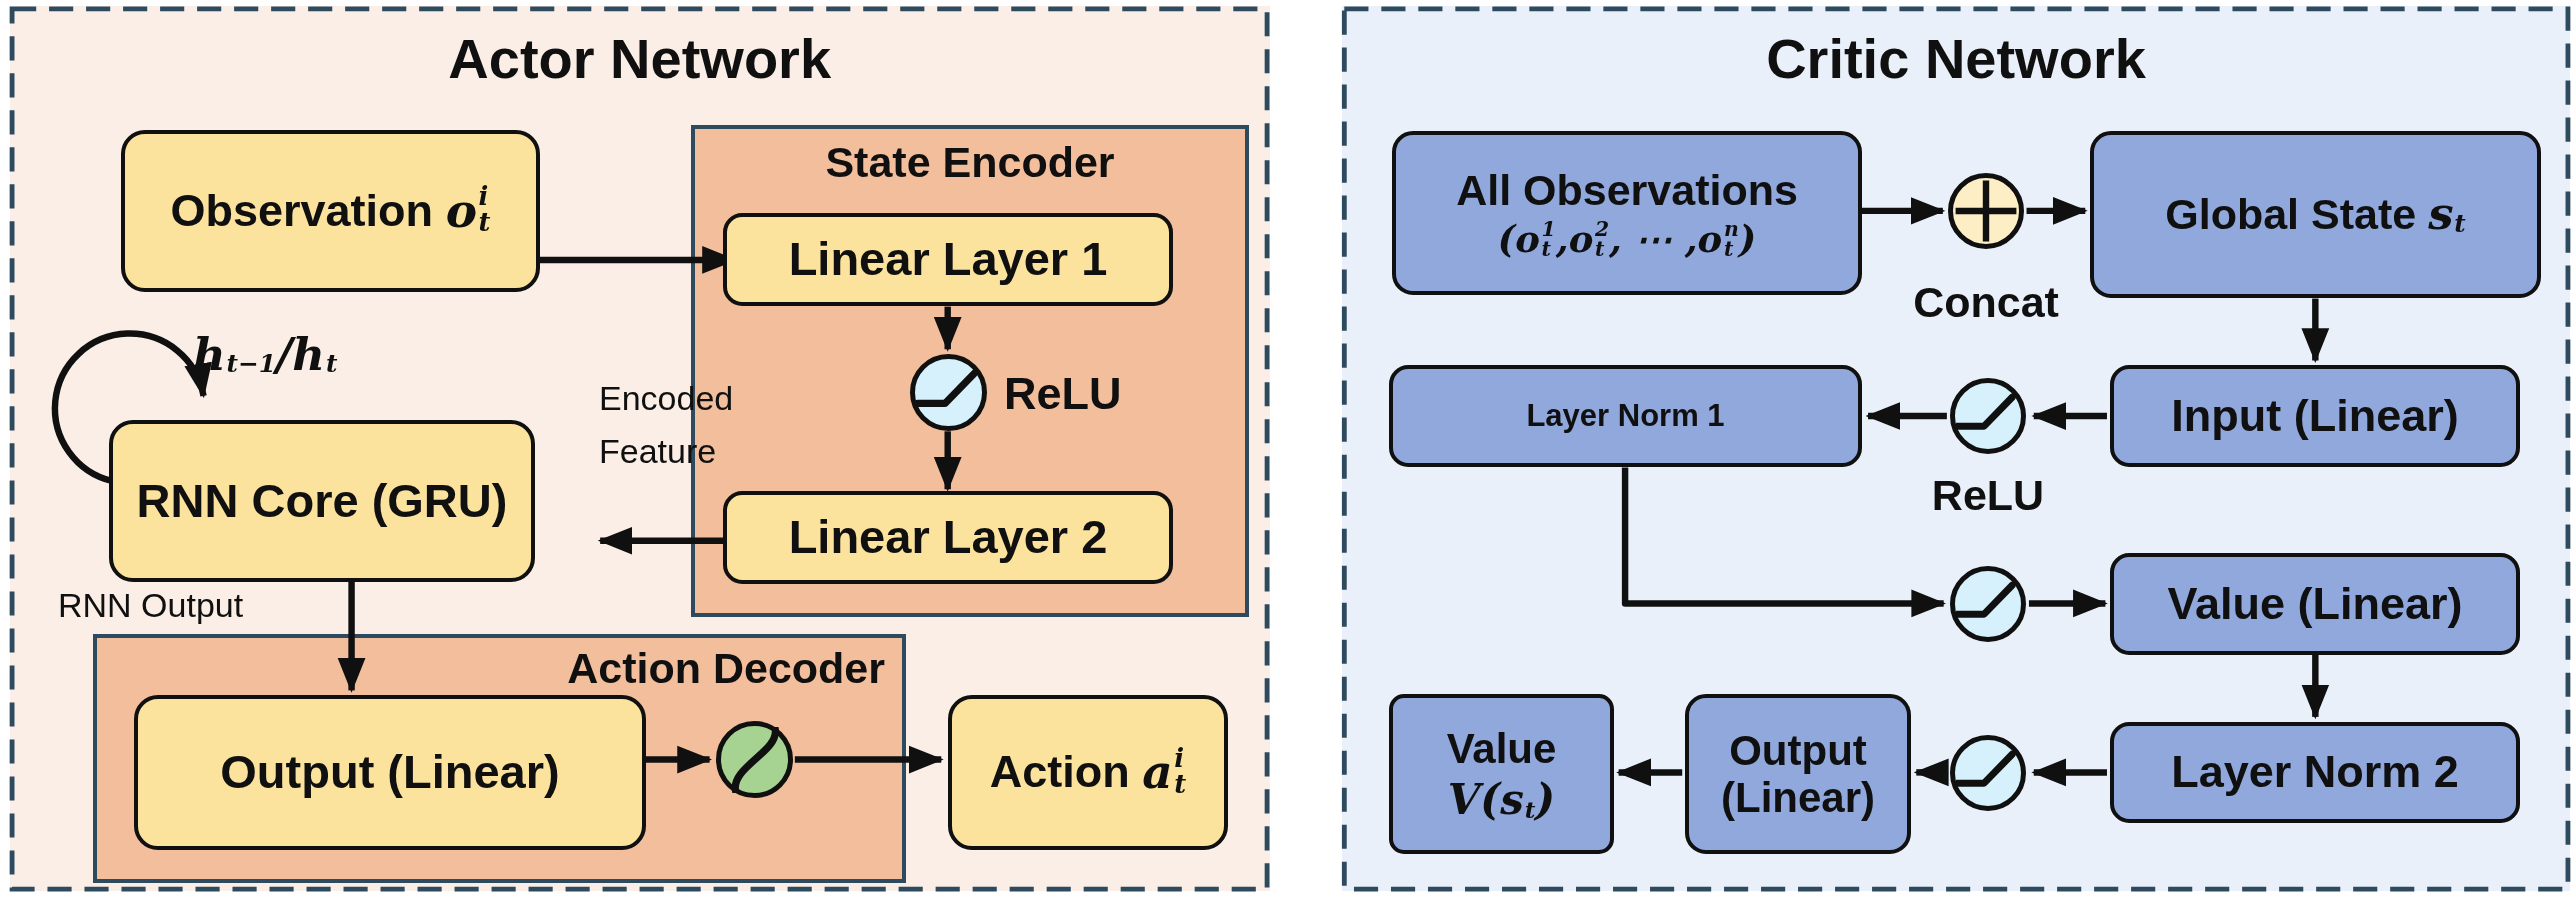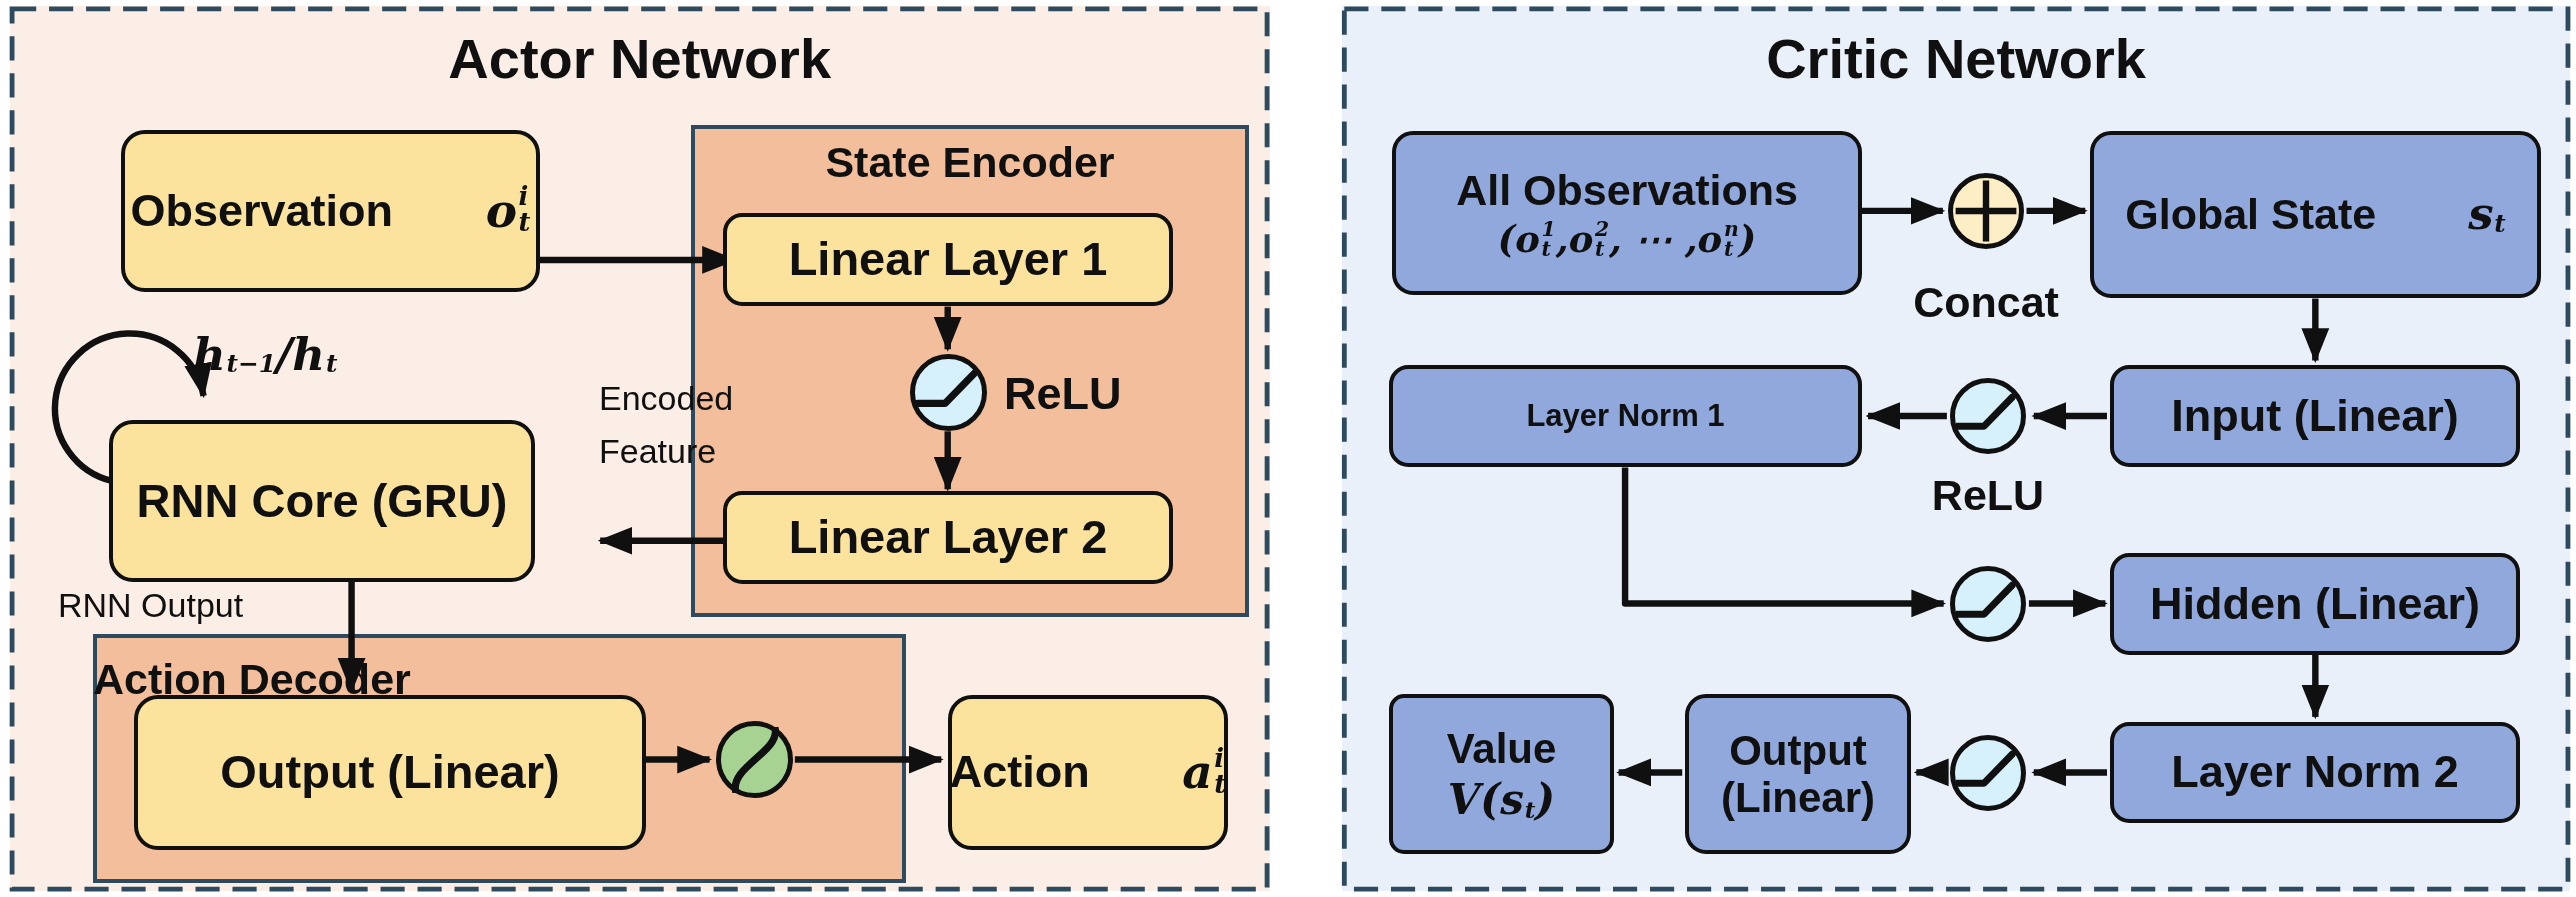--- a/index.html
+++ b/index.html
@@ -20,21 +20,21 @@
 
   #wires{position:absolute;left:0;top:0;}
   .wire{stroke:var(--ink);stroke-width:8;fill:none;stroke-linejoin:round;}
   .dashrect{stroke:var(--dash_border);stroke-width:6;fill:none;stroke-dasharray:30 16;}
 
   .node{position:absolute;display:flex;flex-direction:column;align-items:center;justify-content:center;
         box-sizing:border-box;border:4.8px solid var(--ink);border-radius:24px;
         font-weight:bold;text-align:center;line-height:1.12;}
   .yellow{background:var(--box_yellow);}
   .blue{background:var(--box_blue);}
-  .row{display:flex;align-items:center;justify-content:center;white-space:nowrap;gap:40px;}
+  .row{display:flex;align-items:center;justify-content:center;white-space:nowrap;}
 
   .circle{position:absolute;box-sizing:border-box;border:5.6px solid var(--ink);border-radius:50%;
           display:flex;align-items:center;justify-content:center;}
   .relu-c{background:var(--relu_fill);}
   .softmax-c{background:var(--softmax_fill);}
   .concat-c{background:var(--concat_fill);}
   .glyph{display:block;}
 
   .lbl{position:absolute;white-space:nowrap;}
   .bold{font-weight:bold;}
@@ -137,21 +137,21 @@
         <span class="mb">h</span>
         <span class="msb">t</span>
       </span></div>
 
   <div class="node yellow" style="left:109px;top:420px;width:426px;height:162px;font-size:47px;">
     <span>RNN Core (GRU)</span>
   </div>
 
   <div class="lbl note" style="left:58px;top:586px;">RNN Output</div>
 
-  <div class="subtitle" style="left:93px;top:644px;width:792px;text-align:left;margin-top:11px;">Action Decoder</div>
+  <div class="subtitle" style="left:93px;top:644px;width:792px;text-align:right;">Action Decoder</div>
 
   <div class="node yellow" style="left:134px;top:695px;width:512px;height:155px;font-size:47px;">
     <span>Output (Linear)</span>
   </div>
 
   <div class="circle softmax-c" style="left:716px;top:721px;width:77px;height:77px;">
     <svg class="glyph" width="66" height="66" viewBox="0 0 82 82">
         <path d="M66 2 C72 30, 10 50, 17 80" fill="none" stroke="#101010" stroke-width="9" stroke-linecap="round"></path>
       </svg>
   </div>
@@ -228,21 +228,21 @@
     <span>Layer Norm 1</span>
   </div>
 
   <div class="circle relu-c" style="left:1950px;top:566px;width:76px;height:76px;">
     <svg class="glyph" width="64" height="64" viewBox="0 0 82 82">
         <path d="M2 54 L36 54 L72 17" fill="none" stroke="#101010" stroke-width="9" stroke-linejoin="round" stroke-linecap="round"></path>
       </svg>
   </div>
 
   <div class="node blue" style="left:2110px;top:553px;width:410px;height:102px;font-size:45px;border-radius:19.3px;">
-    <span>Hidden (Linear)</span>
+    <span>Value (Linear)</span>
   </div>
 
   <div class="node blue" style="left:2110px;top:722px;width:410px;height:101px;font-size:45px;border-radius:19.3px;">
     <span>Layer Norm 2</span>
   </div>
 
   <div class="circle relu-c" style="left:1950px;top:735px;width:76px;height:76px;">
     <svg class="glyph" width="64" height="64" viewBox="0 0 82 82">
         <path d="M2 54 L36 54 L72 17" fill="none" stroke="#101010" stroke-width="9" stroke-linejoin="round" stroke-linecap="round"></path>
       </svg>

